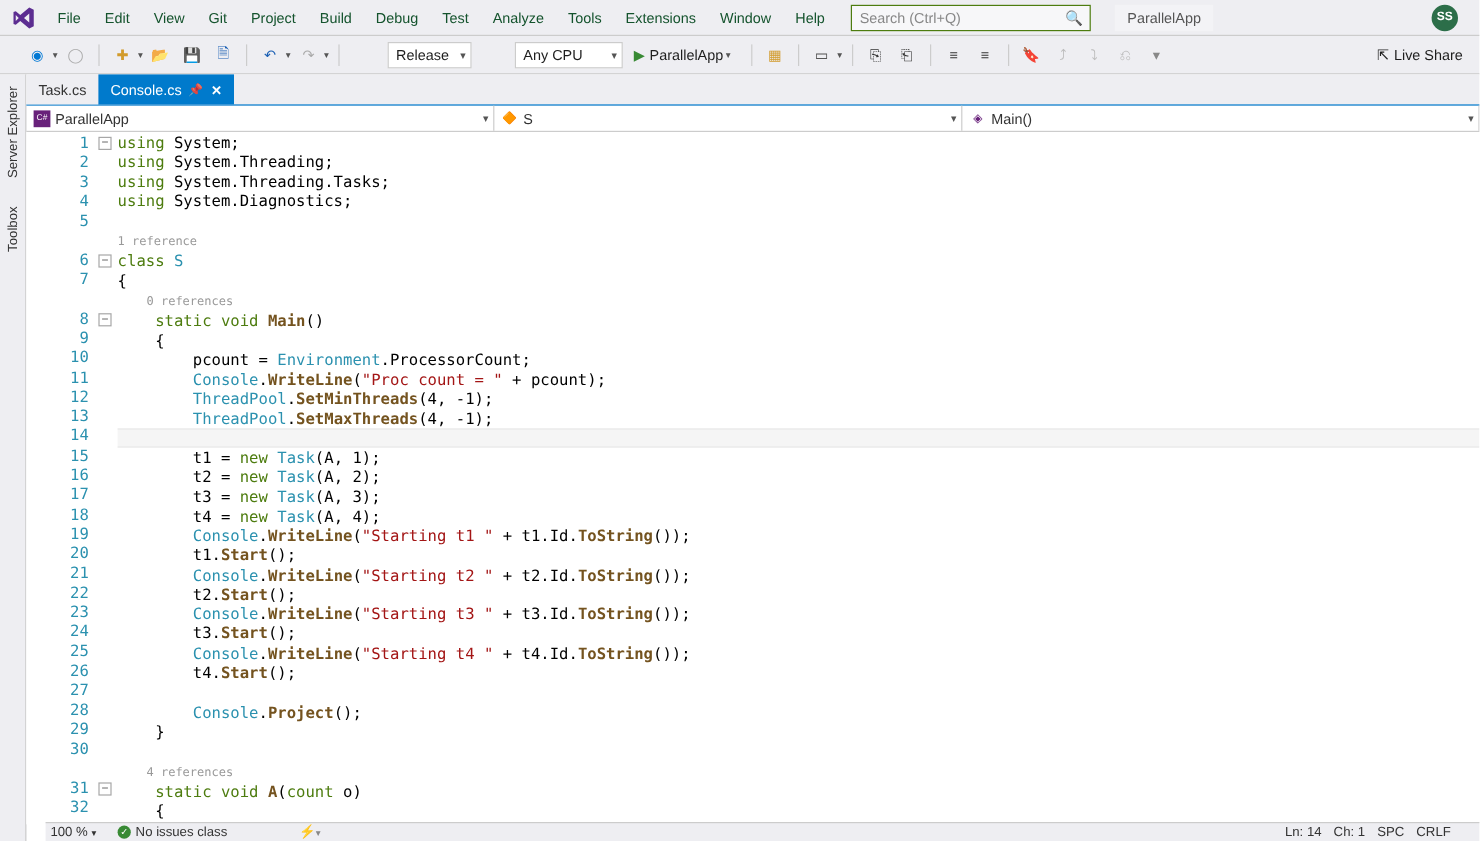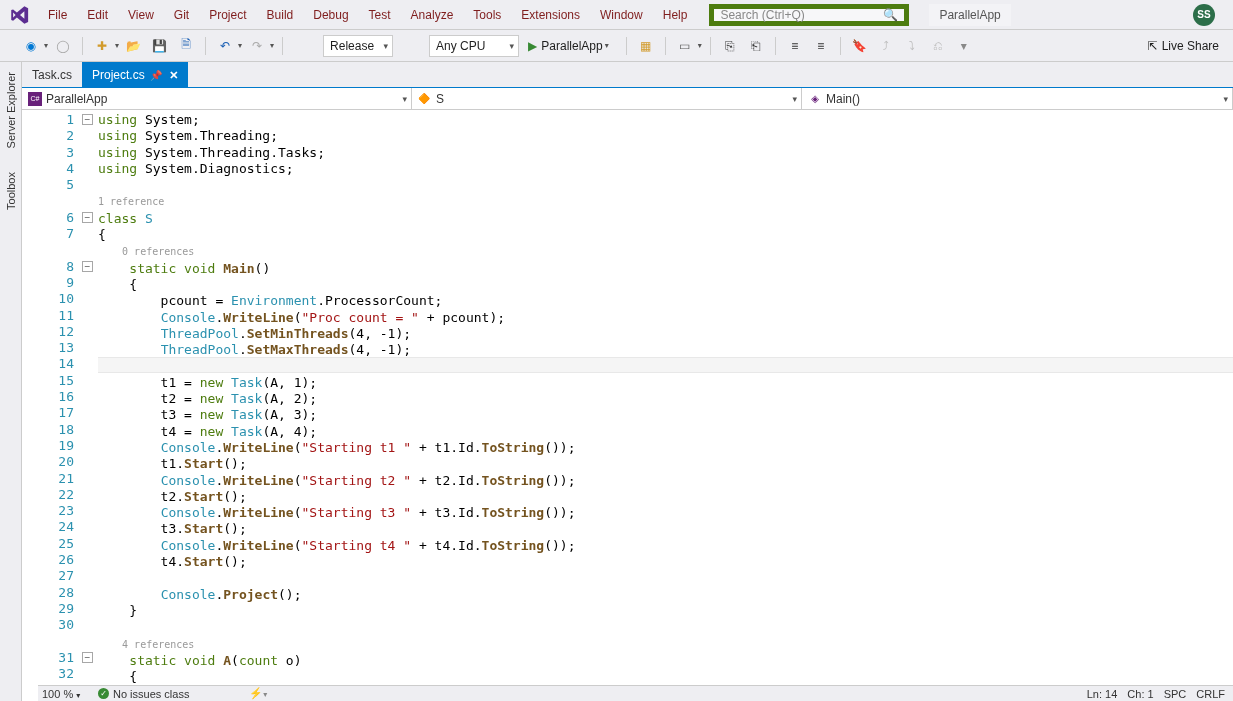--- a/index.html
+++ b/index.html
@@ -1,22 +1,22 @@
 <!DOCTYPE html>
 <html><head>
 <meta charset="utf-8">
 <style>
 * { box-sizing: border-box; margin: 0; padding: 0; }
 body { font-family: "Segoe UI", Tahoma, sans-serif; font-size: 12px; color: #1e1e1e; background: #fff; width: 1233px; height: 701px; overflow: hidden; position: relative; }
 
 
 .menubar { display: flex; align-items: center; height: 30px; background: #eeeef2; border-bottom: 1px solid #ccc; padding-left: 6px; }
 .vs-logo { width: 28px; height: 20px; display: flex; align-items: center; justify-content: center; margin-right: 4px;}
-.menubar .menu-item { padding: 4px 10px; cursor: default; color: #7f1d1d; }
-.search-box { margin-left: 12px; flex: 0 0 200px; height: 22px; border: 5px solid #4d7c0f; background: #f7f7f9; display: flex; align-items: center; padding: 0 6px; color: #888; position: relative;}
+.menubar .menu-item { padding: 4px 10px; cursor: default; color: #14532d; }
+.search-box { margin-left: 12px; flex: 0 0 200px; height: 22px; border: 1px solid #4d7c0f; background: #f7f7f9; display: flex; align-items: center; padding: 0 6px; color: #888; position: relative;}
 .search-box .mag { position: absolute; right: 6px; color: #555;}
 .solution-name { margin-left: 20px; padding: 4px 10px; color: #555; background: #f3f3f6;}
 .avatar { margin-left: auto; margin-right: 18px; width: 22px; height: 22px; border-radius: 50%; background: #2c6e49; color: #fff; font-size: 10px; display: flex; align-items: center; justify-content: center; font-weight: 600;}
 
 
 .toolbar { display: flex; align-items: center; height: 32px; background: #eeeef2; border-bottom: 1px solid #ccc; padding-left: 20px; gap: 4px; }
 .tbtn { width: 22px; height: 22px; display: flex; align-items: center; justify-content: center; border: 1px solid transparent; color: #333; }
 .tsep { width: 1px; height: 18px; background: #ccc; margin: 0 4px; }
 .dropdown { height: 22px; border: 1px solid #ccc; background: #fff; padding: 0 18px 0 6px; display: flex; align-items: center; position: relative; min-width: 70px; margin-left: 32px;}
 .dropdown::after { content: "▾"; position: absolute; right: 4px; font-size: 9px; color: #555;}
@@ -57,21 +57,21 @@
 .str { color: #a31515; }
 .method { color: #74531f; font-weight: bold; }
 .refnote { color: #999; font-size: 10px; line-height: 16.3px;}
 .hl-line { position:absolute; left:76px; right:0; height:16.3px; background:#f5f5f5; border-top:1px solid #e8e8e8; border-bottom:1px solid #e8e8e8;}
 
 
 .statusbar { position: absolute; left: 38px; right: 0; bottom: 0; height: 16px; background: #eeeef2; border-top: 1px solid #ccc; display: flex; align-items: center; font-size: 11px; color: #333;}
 .statusbar .zoom { width:52px; padding-left:4px;}
 .statusbar .issues { display:flex; align-items:center; gap:4px; padding-left:8px;}
 .statusbar .ok { width:11px; height:11px; border-radius:50%; background:#388a34; color:#fff; font-size:8px; display:flex; align-items:center; justify-content:center;}
-.statusbar .rt { margin-left:auto; display:flex; gap:10px; padding-right:8px;}
+.statusbar .rt { margin-left:auto; display:flex; gap:10px; padding-right:24px;}
 
 svg { display:block; }
 </style>
 </head>
 <body>
 
 <div class="menubar">
   <span class="vs-logo">
     <svg width="20" height="20" viewBox="0 0 32 32">
         <path fill="#5c2d91" d="M23 2l6 3v22l-6 3-12-10-6 5-3-1V8l3-1 6 5L23 2zm0 8l-7 6 7 6V10zM5 12v8l4-4-4-4z"></path>
@@ -139,21 +139,21 @@
 <div class="sidepanel">
   <div class="side-lbl">Server Explorer</div>
   <div class="side-lbl">Toolbox</div>
 </div>
 
 <div class="tabrow">
   <div class="tab inactive">
       <span>Task.cs</span>
     </div>
   <div class="tab active">
-    <span>Project.cs</span>
+    <span>Console.cs</span>
     <span class="pin">📌</span>
     <span class="close">✕</span>
   </div>
 </div>
 
 <div class="navdrops">
   <div class="nd icon-pj">
     <span class="ico" style="background:#68217a;color:#fff;font-size:7px;padding:1px">C#</span>
     <span>ParallelApp</span>
   </div>

